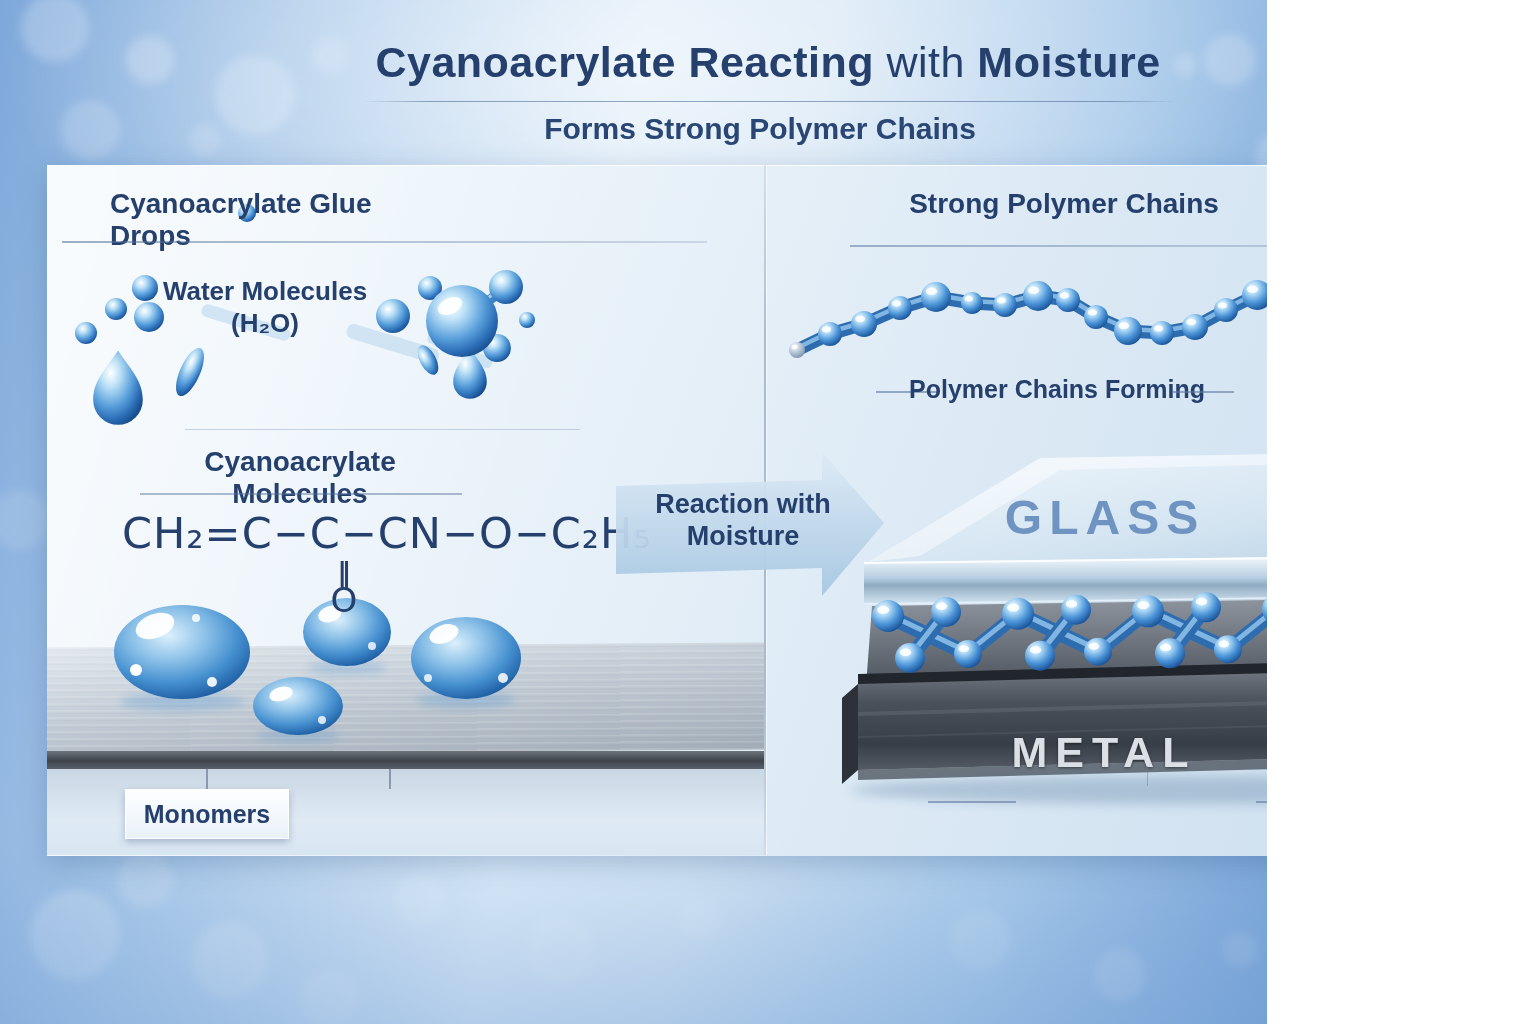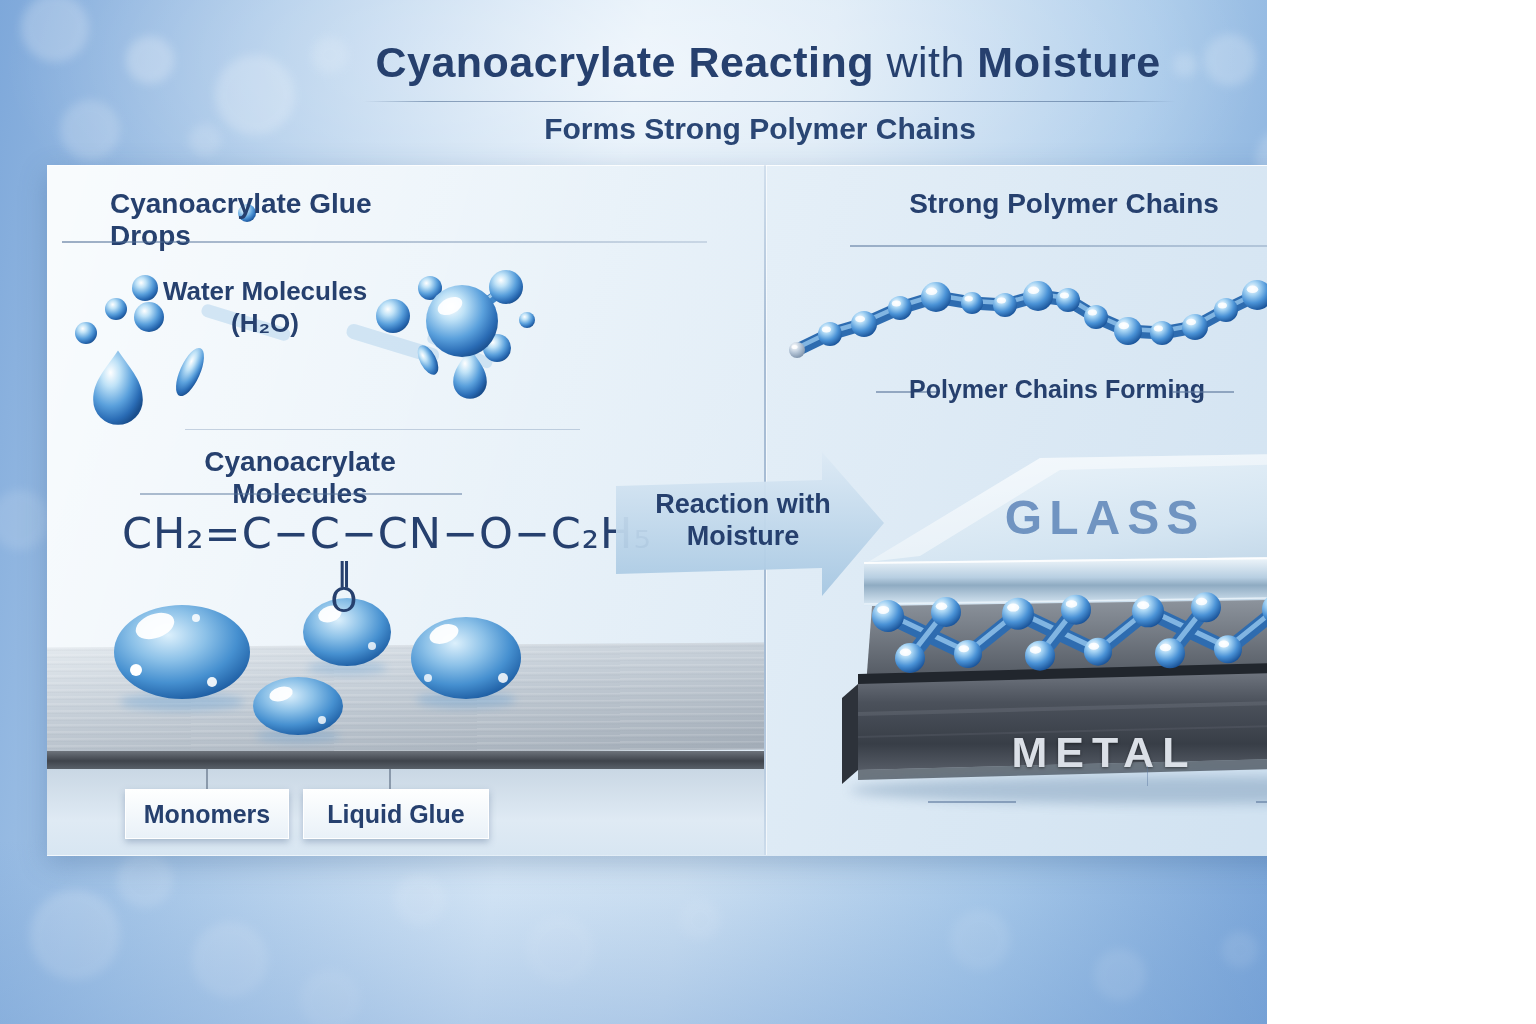--- a/index.html
+++ b/index.html
@@ -212,21 +212,20 @@
         <circle cx="322" cy="720" r="4" opacity=".8"></circle>
       <ellipse cx="444" cy="634" rx="15" ry="9" transform="rotate(-20 444 634)" opacity=".95"></ellipse>
       <circle cx="503" cy="678" r="5" opacity=".85"></circle>
         <circle cx="428" cy="678" r="4" opacity=".8"></circle>
     </g>
   </svg>
 
   <div class="abs conn" style="left:206px;top:769px;"></div>
   <div class="abs conn" style="left:389px;top:769px;"></div>
   <div class="abs glue-label navy" style="left:125px;top:789px;width:162px;">Monomers</div>
-  <div class="abs glue-label navy" style="left:303px;top:789px;width:184px;">Liquid Glue</div>
 
   <svg class="illus" style="left:608px;top:443px;z-index:11" width="290" height="170" viewBox="608 443 290 170">
     <defs>
         <linearGradient id="arrG" x1="0" y1="0" x2="0" y2="1">
       <stop offset="0" stop-color="#ddeaf5"></stop>
           <stop offset="1" stop-color="#a6c7e2"></stop>
         </linearGradient>
       </defs>
     <polygon points="616,486 822,480 822,452 884,523 822,596 822,568 616,574" fill="url(#arrG)" opacity=".95"></polygon>
   </svg>

